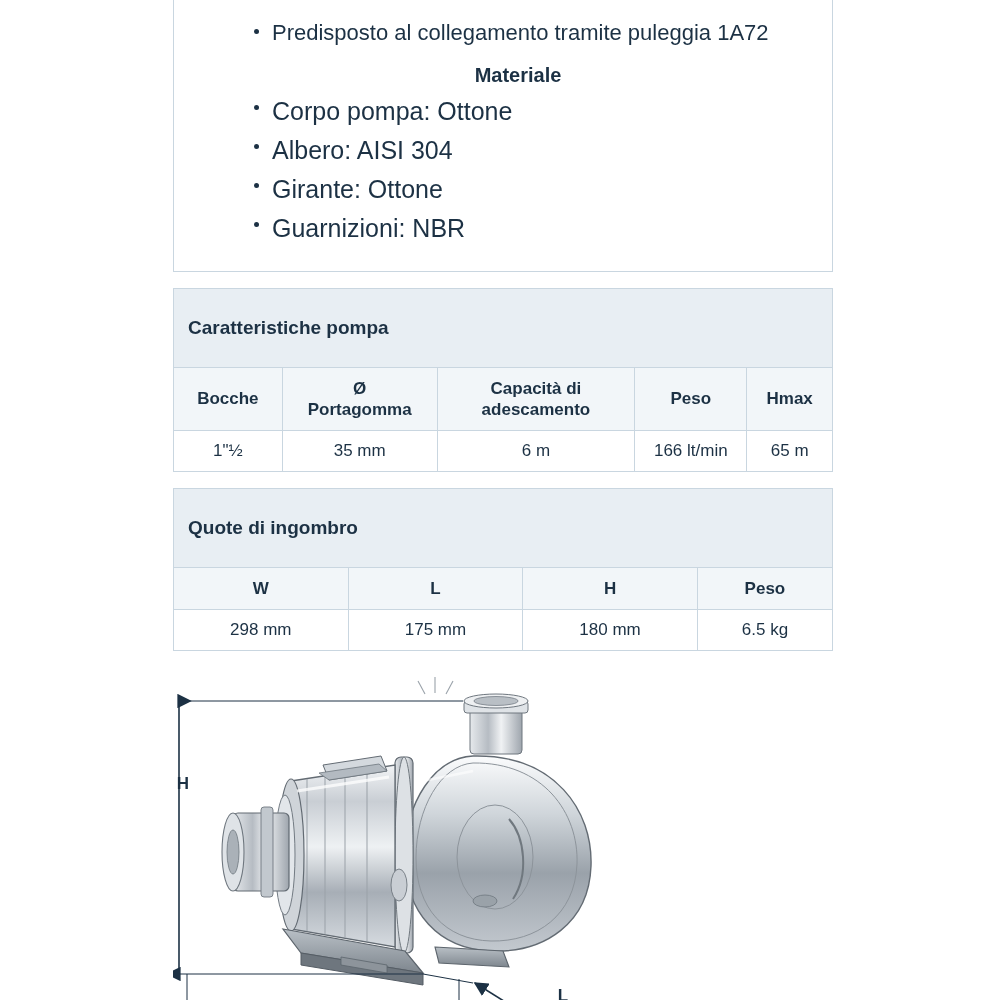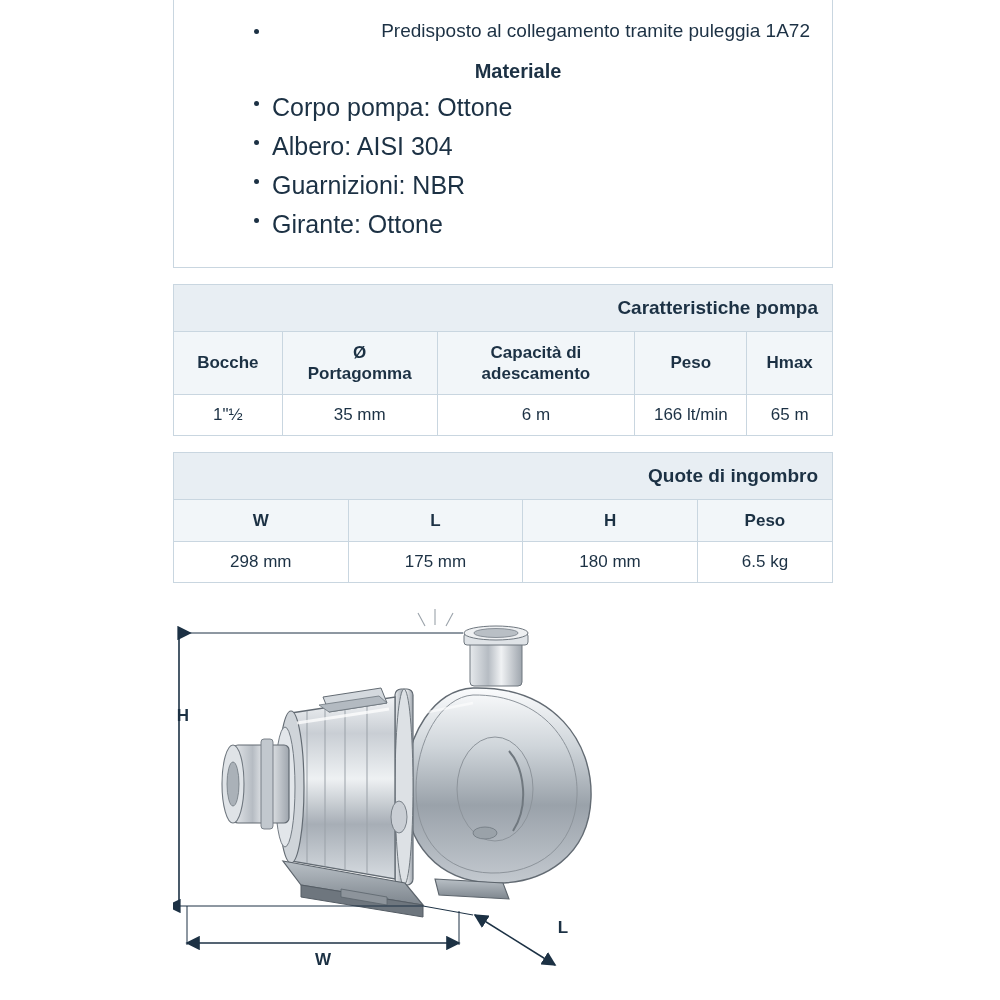--- a/index.html
+++ b/index.html
@@ -48,23 +48,22 @@
     position: absolute;
     left: 10px;
     top: 10px;
     width: 5px;
     height: 5px;
     border-radius: 50%;
     background: #1c3144;
   }
   .lead-list li {
     padding-left: 76px;
-    font-size: 19px;
+    font-size: 22px;
     line-height: 1.35;
-    text-align: right;
   }
   .lead-list li:before {
     left: 58px;
     top: 11px;
   }
   .section-title {
     font-size: 20px;
     font-weight: bold;
     margin: 16px 0 6px 30px;
     color: #1c3144;
@@ -88,24 +87,24 @@
     width: 100%;
     box-sizing: border-box;
   }
   table {
     border-collapse: collapse;
     width: 100%;
     table-layout: fixed;
   }
   caption.tbl-title {
     background: #e8eef3;
-    text-align: right;
+    text-align: left;
     font-size: 19px;
     font-weight: bold;
-    padding: 12px 14px;
+    padding: 28px 14px;
     color: #1c3144;
     border: 1px solid #c9d6e0;
     border-bottom: none;
     box-sizing: border-box;
   }
   th {
     background: #f2f6f9;
     font-size: 17px;
     font-weight: bold;
     color: #1c3144;
@@ -143,22 +142,22 @@
 <div class="page">
 
   <div class="desc-box">
     <ul class="bullet-list lead-list">
       <li>Predisposto al collegamento tramite puleggia 1A72</li>
     </ul>
     <div class="section-title">Materiale</div>
     <ul class="bullet-list sub-list">
       <li>Corpo pompa: Ottone</li>
       <li>Albero: AISI 304</li>
+      <li>Girante: Ottone</li>
       <li>Guarnizioni: NBR</li>
-      <li>Girante: Ottone</li>
     </ul>
   </div>
 
   <table class="table-block">
     <caption class="tbl-title">Caratteristiche pompa</caption>
     <colgroup>
       <col style="width:16.5%">
       <col style="width:23.5%">
       <col style="width:30%">
       <col style="width:17%">

